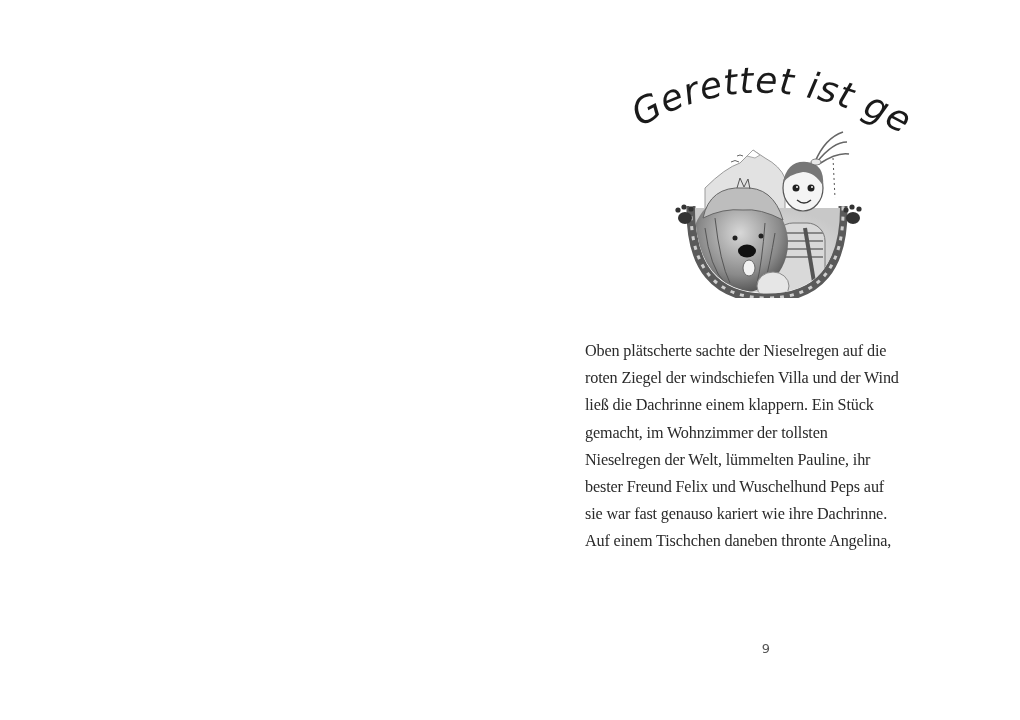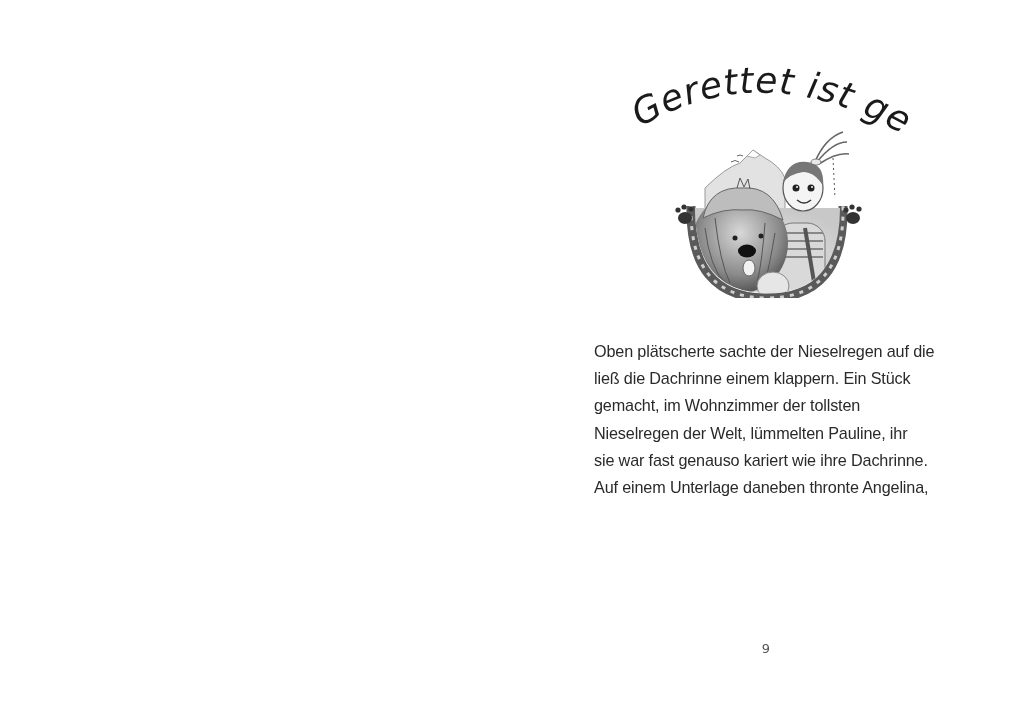--- a/index.html
+++ b/index.html
@@ -50,24 +50,24 @@
     .illustration {
       position: absolute;
       left: 155px;
       top: 128px;
       width: 205px;
       height: 170px;
     }
     .illustration svg { width: 100%; height: 100%; }
     .body-text {
       position: absolute;
-      left: 84px;
+      left: 75px;
       top: 338px;
       width: 370px;
-      font-family: Liberation Sans, sans-serif;
+      font-family: Liberation Serif, serif;
       font-size: 16.2px;
       line-height: 27.2px;
       color: #2a2a2a;
       letter-spacing: -0.15px;
     }
     .body-text .line {
       display: block;
       white-space: nowrap;
     }
     .page-number {
@@ -175,22 +175,24 @@
           <ellipse cx="10" cy="12" rx="7" ry="6" fill="#333"></ellipse>
           <circle cx="3" cy="4" r="2.6" fill="#333"></circle>
           <circle cx="9" cy="1" r="2.6" fill="#333"></circle>
           <circle cx="16" cy="3" r="2.6" fill="#333"></circle>
         </g>
       </svg>
     </div>
 
     <div class="body-text">
       <span class="line">Oben plätscherte sachte der Nieselregen auf die</span>
+      <span class="line">roten Ziegel der windschiefen Villa und der Wind</span>
       <span class="line">ließ die Dachrinne einem klappern. Ein Stück</span>
       <span class="line">gemacht, im Wohnzimmer der tollsten</span>
       <span class="line">Nieselregen der Welt, lümmelten Pauline, ihr</span>
+      <span class="line">bester Freund Felix und Wuschelhund Peps auf</span>
       <span class="line">sie war fast genauso kariert wie ihre Dachrinne.</span>
-      <span class="line">Auf einem Unterlage daneben thronte Angelina,</span>
+      <span class="line">Auf einem Tischchen daneben thronte Angelina,</span>
     </div>
 
     <div class="page-number">9</div>
   </div>
 </div>
 
 </body></html>

